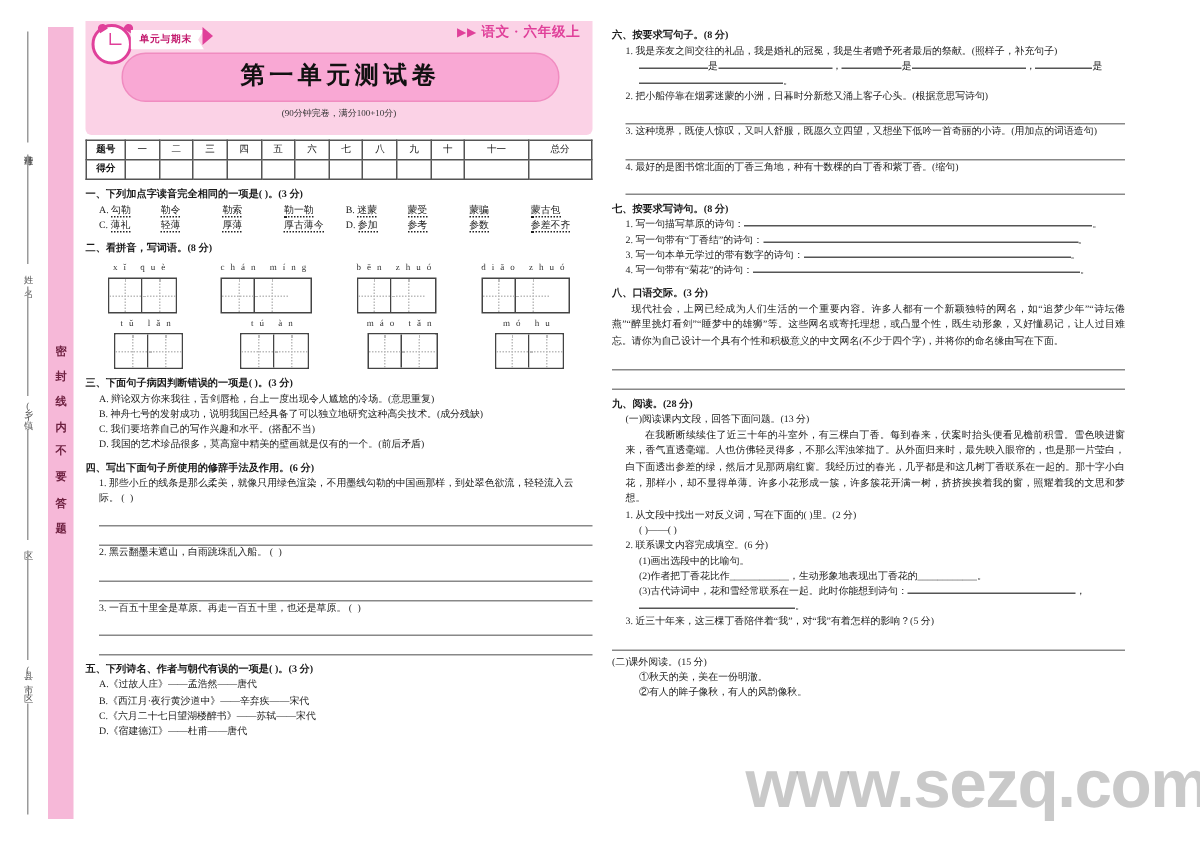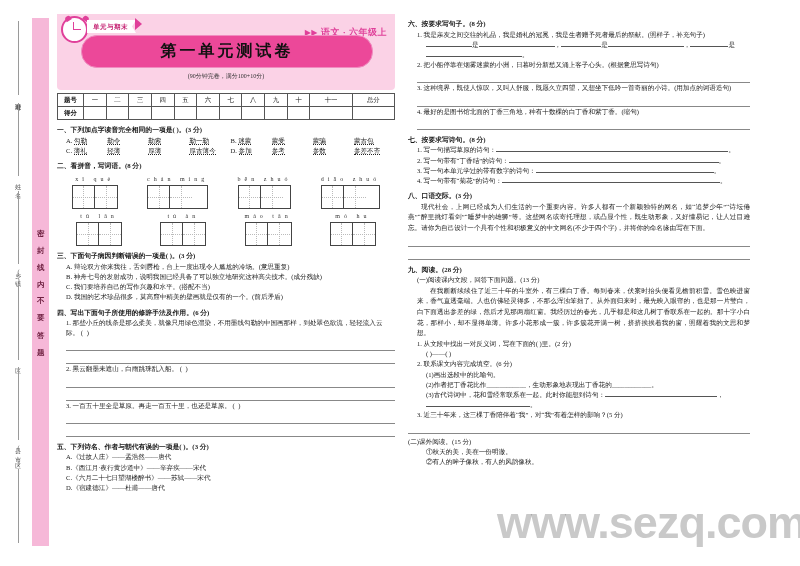--- a/index.html
+++ b/index.html
@@ -93,32 +93,32 @@
     clip-path: polygon(0 0, 100% 0, 92% 50%, 100% 100%, 0 100%);
   }
   .ribbon-flag {
     position: absolute; left: 78px; top: 4px;
     width: 0; height: 0;
     border-top: 6px solid transparent;
     border-bottom: 6px solid transparent;
     border-left: 7px solid #e0409a;
   }
   .subject {
-    position: absolute; right: 8px; top: 12px;
+    position: absolute; right: 8px; top: 1px;
     color: #e0409a; font-size: 9px; font-weight: bold;
     letter-spacing: 0.5px;
   }
   .subject .tri {
     display: inline-block; margin-right: 3px;
     color: #e0409a; font-size: 8px;
   }
   .title-box {
     position: absolute; left: 24px; top: 21px;
     width: 292px; height: 33px;
-    background: #ec4899;
+    background: #f9a8d4;
     border: 1.4px solid #f08cc0;
     border-radius: 16px;
     display: flex; align-items: center; justify-content: center;
   }
   .title-box span {
     font-size: 16px; font-weight: bold; color: #111;
     letter-spacing: 3px;
   }
   .meta {
     position: absolute; left: 0; right: 0; top: 58px;

